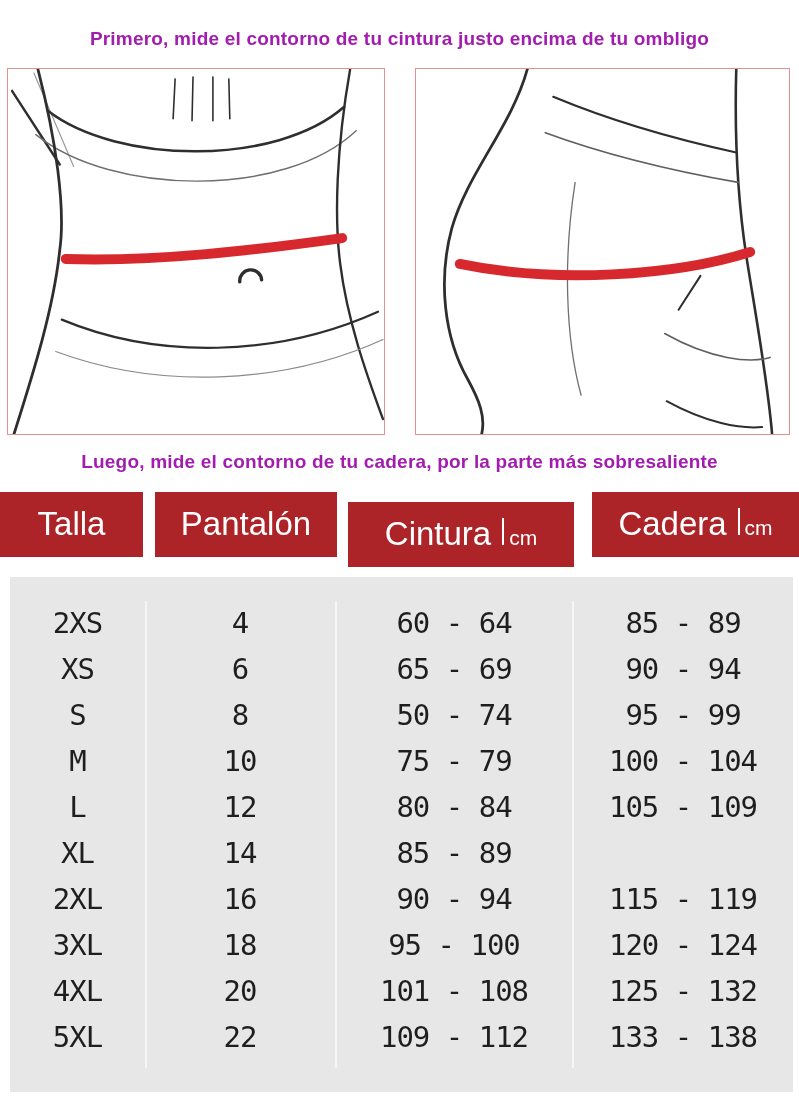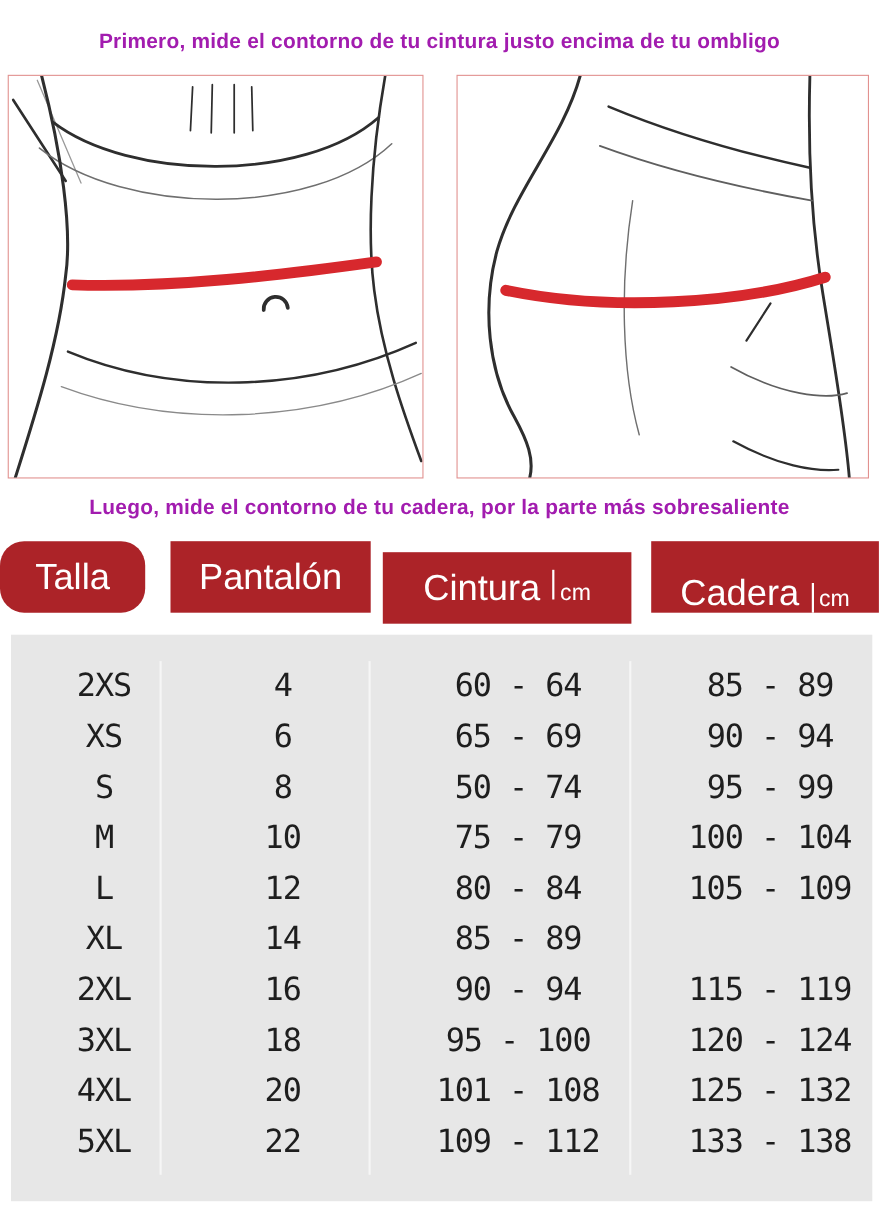--- a/index.html
+++ b/index.html
@@ -28,37 +28,37 @@
     display: flex; align-items: baseline; justify-content: center;
     color: #ffffff; font-size: 33px; font-weight: 400;
     padding-top: 14px;
   }
   .th-cell .label { line-height: 36px; }
   .th-cell .unit-bar {
     display: inline-block; width: 2px; height: 27px;
     background: #ffffff; margin-left: 11px; margin-right: 5px;
   }
   .th-cell .unit { font-size: 21px; font-weight: 400; }
-  .th-talla    { left: 0;     width: 132px; border-radius: 22px; }
+  .th-talla    { left: 0;     width: 143px; }
   .th-pantalon { left: 155px; width: 182px; }
   .th-cintura  { left: 348px; width: 226px; margin-top: 10px; }
   .th-cadera   { left: 592px; width: 207px; }
 
   .table-body {
     position: absolute; left: 10px; top: 577px;
     width: 783px; height: 515px;
   }
   .divider {
     position: absolute; top: 24px; bottom: 24px; width: 2px;
   }
   .divider.d1 { left: 135px; }
   .divider.d2 { left: 325px; }
   .divider.d3 { left: 562px; }
 
-  .rows { position: absolute; left: 17px; top: 23px; width: 718px; }
+  .rows { position: absolute; left: 0; top: 23px; width: 718px; }
   .trow {
     display: grid;
     grid-template-columns: 135px 190px 238px 220px;
     height: 46px;
   }
   .tcell {
     text-align: center; line-height: 46px;
     font-family: "DejaVu Sans Mono", monospace;
     font-size: 29px; letter-spacing: -1px; color: #1e1e1e;
   }
@@ -127,21 +127,21 @@
     <span class="label">Talla</span>
   </div>
   <div class="th-cell th-pantalon" style="background: rgb(172, 35, 40);">
     <span class="label">Pantalón</span>
   </div>
   <div class="th-cell th-cintura" style="background: rgb(172, 35, 40);">
     <span class="label">Cintura</span>
     <span class="unit-bar"></span>
     <span class="unit">cm</span>
   </div>
-  <div class="th-cell th-cadera" style="background: rgb(172, 35, 40); align-items: flex-end;">
+  <div class="th-cell th-cadera" style="background: rgb(172, 35, 40);">
     <span class="label">Cadera</span>
     <span class="unit-bar"></span>
     <span class="unit">cm</span>
   </div>
 </div>
 
 <div class="table-body" style="background: rgb(231, 231, 231);">
   <div class="divider d1" style="background: rgb(246, 246, 246);"></div>
   <div class="divider d2" style="background: rgb(246, 246, 246);"></div>
   <div class="divider d3" style="background: rgb(246, 246, 246);"></div>

